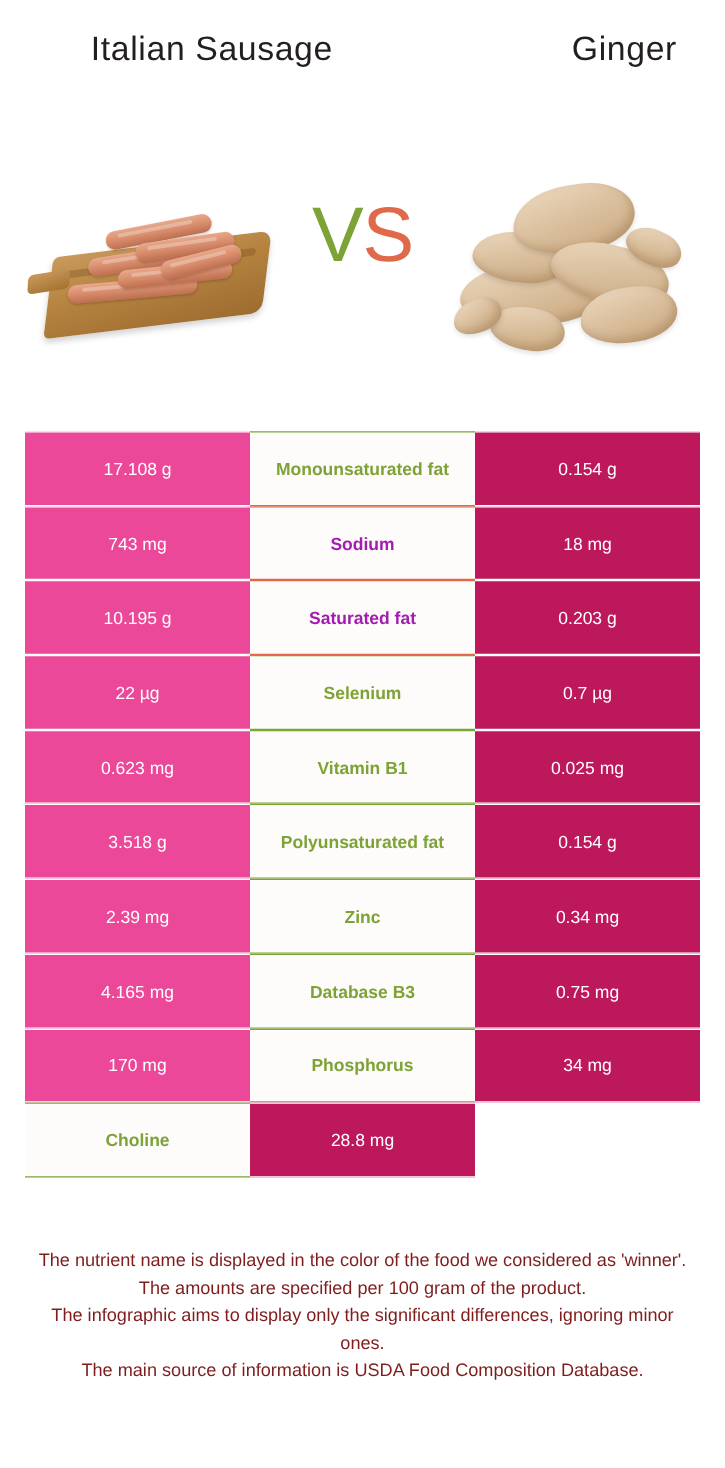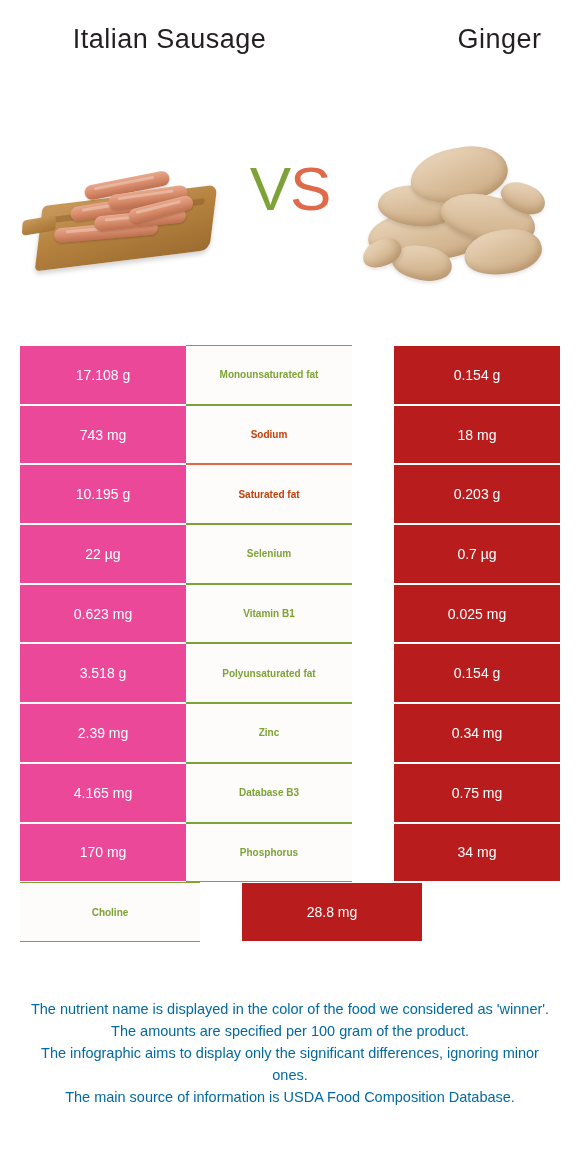--- a/index.html
+++ b/index.html
@@ -171,41 +171,41 @@
     box-sizing: border-box;
     text-align: center;
   }
   .cell.val {
     width: 180px;
     color: #ffffff;
     border-top: 1px solid #ffffff;
     border-bottom: 1px solid #ffffff;
   }
   .cell.val.left  { background: #ec4899; }
-  .cell.val.right { background: #b91c1c; margin-left: 42px; }
+  .cell.val.right { background: #be185d; }
   .cell.name {
     width: 180px;
     background: #fdfcfa;
     font-weight: 700;
-    font-size: 10px;
+    font-size: 14px;
   }
   .cell.name.win-left  { color: #7da235; border-top: 1px solid #7da235; border-bottom: 1px solid #7da235; }
-  .cell.name.win-right { color: #c2410c; border-top: 1px solid #e0694a; border-bottom: 1px solid #e0694a; }
+  .cell.name.win-right { color: #a21caf; border-top: 1px solid #e0694a; border-bottom: 1px solid #e0694a; }
 
   
   .footer {
     position: absolute;
     left: 28px;
     top: 998px;
     width: 524px;
     text-align: center;
     font-family: "Liberation Sans", sans-serif;
     font-size: 14.5px;
     line-height: 22px;
-    color: #0369a1;
+    color: #7f1d1d;
   }
 </style>
 </head>
 <body>
 
 <div class="header">
   <div class="food-title left">Italian Sausage</div>
   <div class="food-title right">Ginger</div>
 </div>
 

